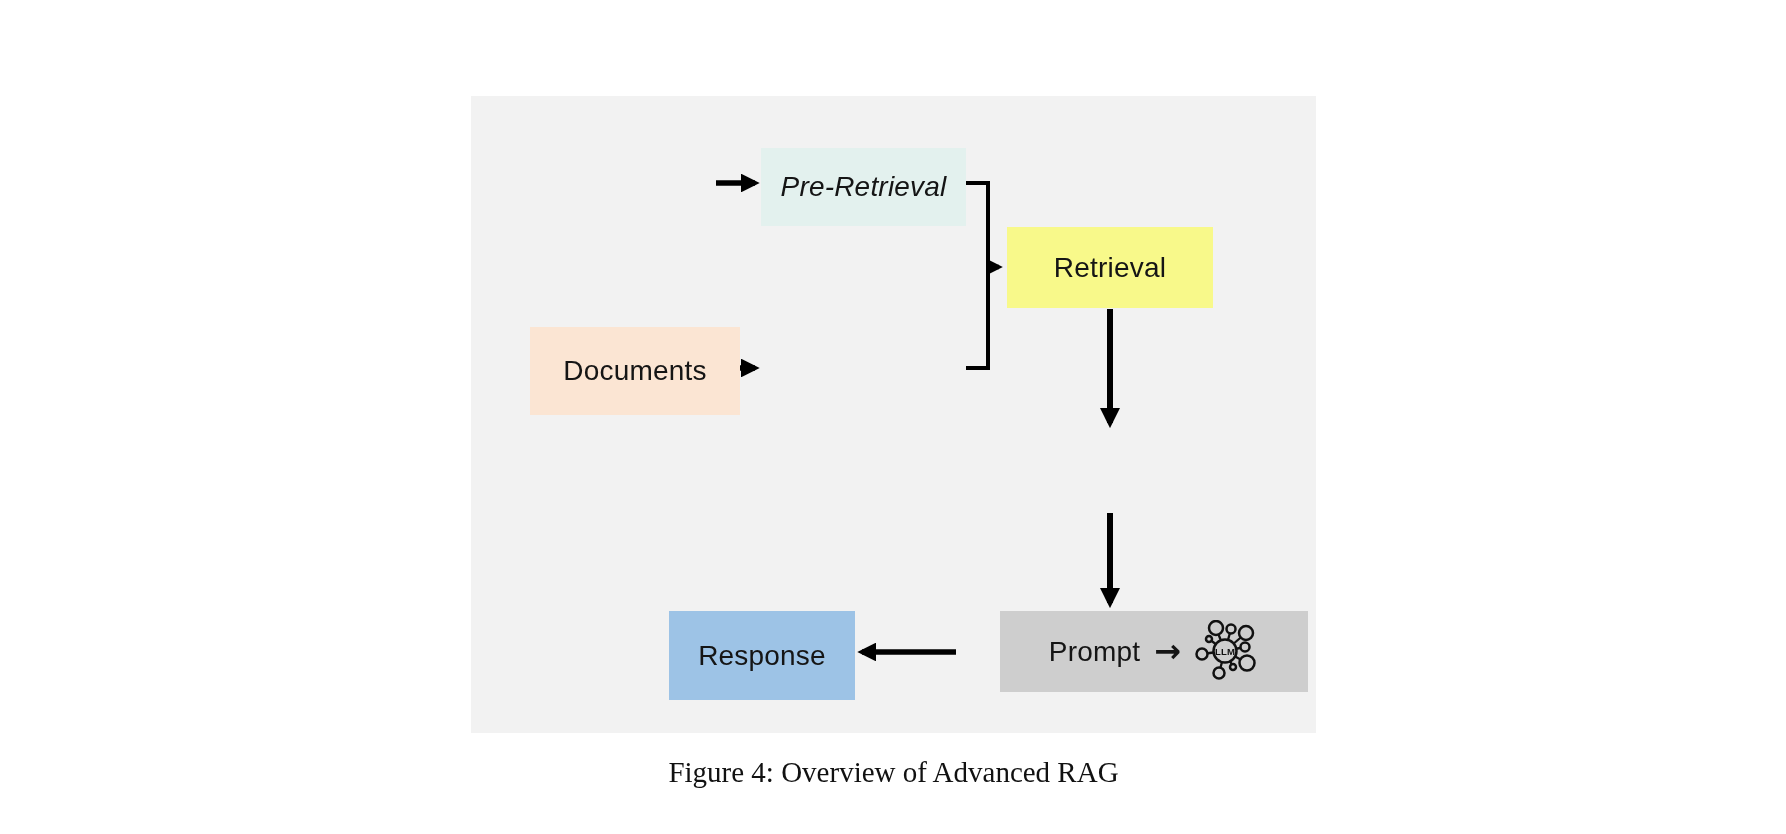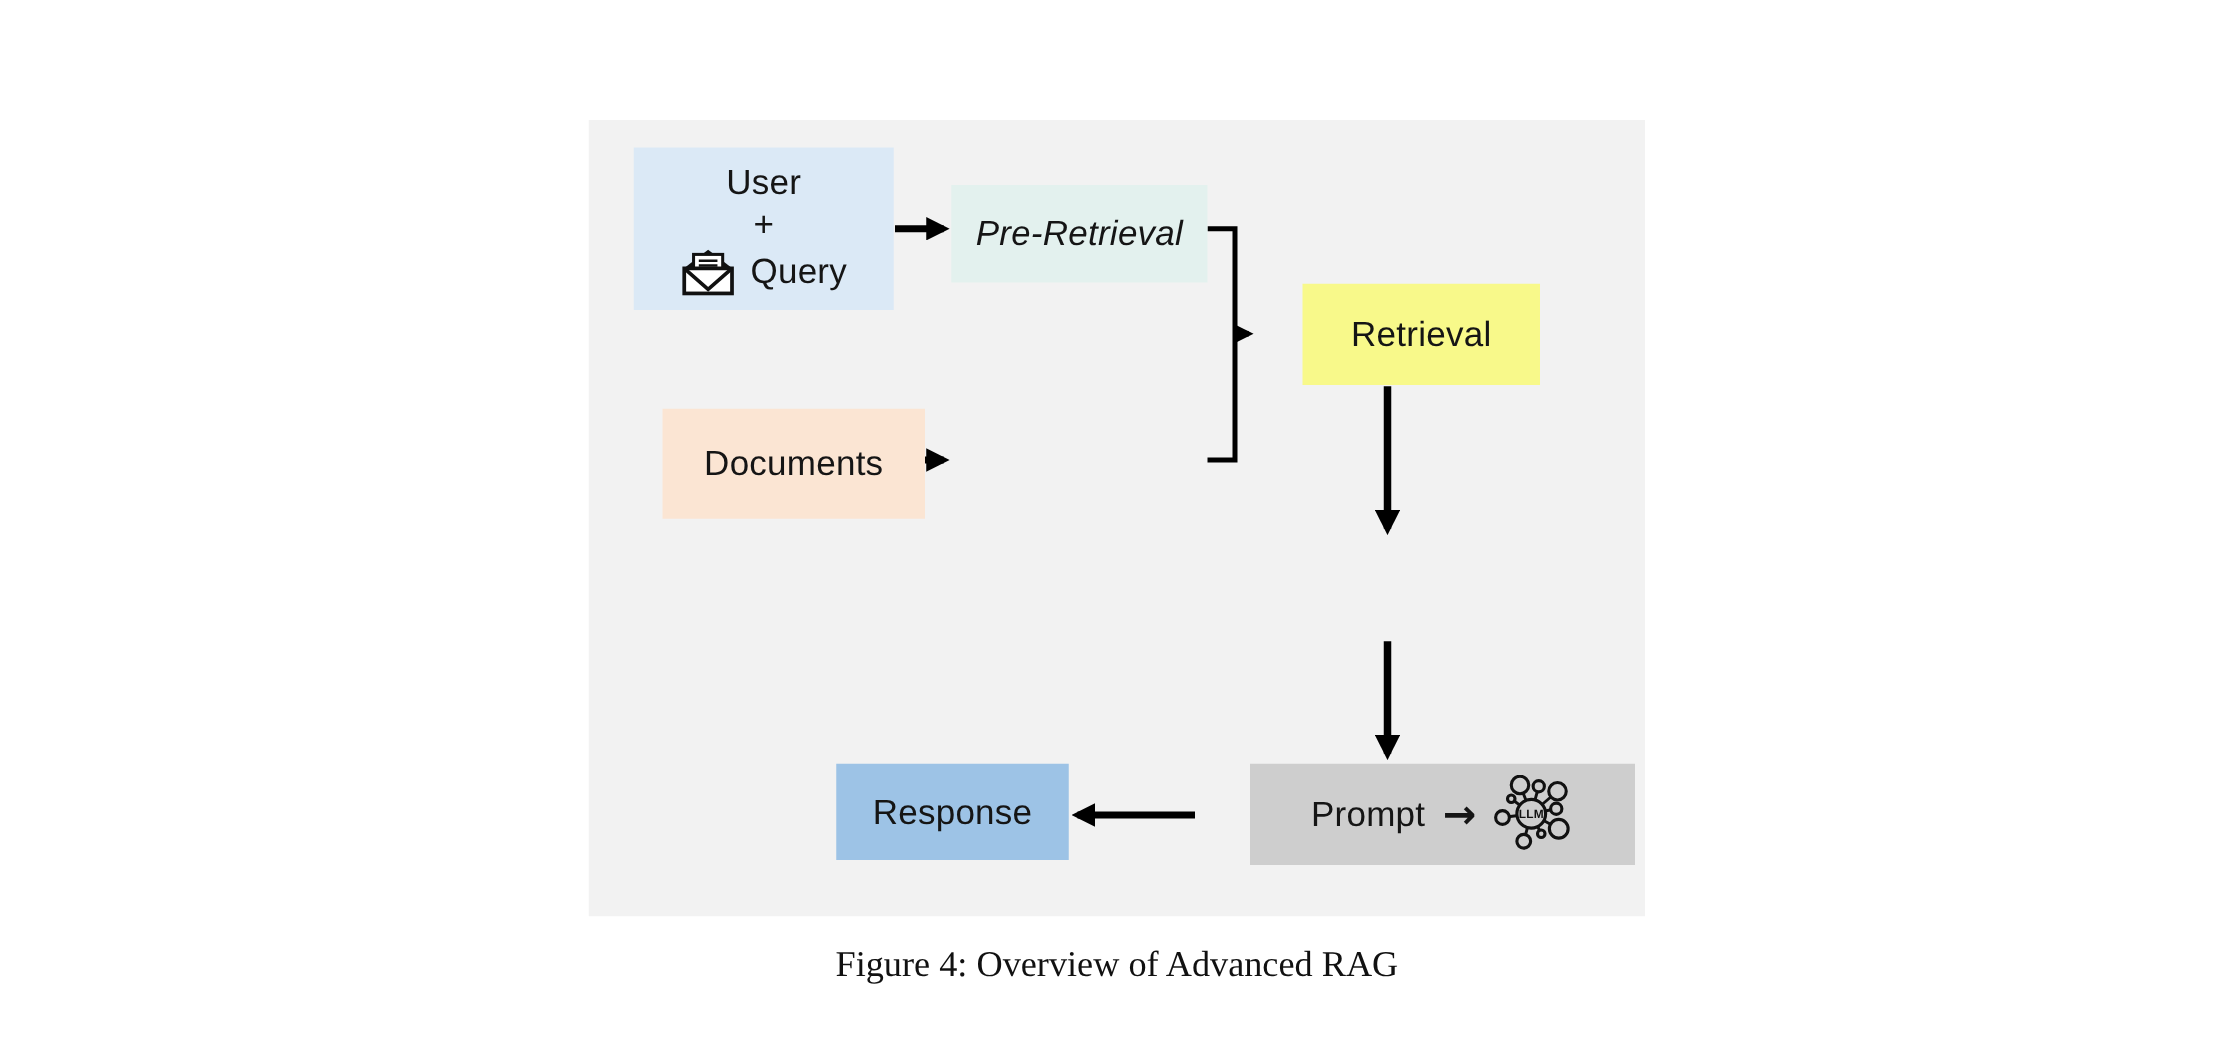--- a/index.html
+++ b/index.html
@@ -4,25 +4,25 @@
 <style>
   html,body{margin:0;padding:0;background:#ffffff;}
   .page{position:relative;width:1786px;height:834px;background:#ffffff;overflow:hidden;
         font-family:"Liberation Sans",sans-serif;color:#111;}
   .panel{position:absolute;left:471px;top:96px;width:845px;height:637px;}
   .connectors{position:absolute;left:0;top:0;width:1786px;height:834px;pointer-events:none;}
   .node{position:absolute;display:flex;align-items:center;justify-content:center;
         font-size:28px;color:#151515;letter-spacing:0.2px;}
   .node-user{left:507px;top:118px;width:208px;height:130px;flex-direction:column;line-height:34px;}
   .node-pre{left:761px;top:148px;width:205px;height:78px;font-style:italic;}
-  .node-retrieval{left:1042px;top:227px;width:190px;height:81px;}
+  .node-retrieval{left:1007px;top:227px;width:206px;height:81px;}
   .node-documents{left:530px;top:327px;width:210px;height:88px;}
   .node-indexing{left:763px;top:327px;width:203px;height:83px;}
   .node-post{left:1007px;top:431px;width:206px;height:81px;}
-  .node-response{left:669px;top:611px;width:186px;height:77px;}
+  .node-response{left:669px;top:611px;width:186px;height:89px;}
   .node-prompt{left:956px;top:611px;width:308px;height:81px;gap:14px;}
   .qrow{display:flex;align-items:center;gap:11px;}
   .arrow-glyph{font-family:"DejaVu Sans",sans-serif;font-size:32px;font-weight:600;
                position:relative;top:-1px;}
   .caption{position:absolute;left:471px;top:756px;width:845px;text-align:center;
            font-family:"Liberation Serif",serif;font-size:29px;color:#111;}
 </style>
 </head>
 <body>
 
@@ -38,36 +38,20 @@
     </defs>
     <path d="M716,183 L755,183" stroke="#000" stroke-width="5.5" fill="none" marker-end="url(#ah)"></path>
     <path d="M717,368 L755,368" stroke="#000" stroke-width="5.5" fill="none" marker-end="url(#ah)"></path>
     <path d="M966,183 L988,183 L988,368 L966,368" stroke="#000" stroke-width="4" fill="none"></path>
     <path d="M988,267 L999,267" stroke="#000" stroke-width="4.5" fill="none" marker-end="url(#ah)"></path>
     <path d="M1110,309 L1110,423" stroke="#000" stroke-width="6" fill="none" marker-end="url(#ah)"></path>
     <path d="M1110,513 L1110,603" stroke="#000" stroke-width="6" fill="none" marker-end="url(#ah)"></path>
     <path d="M956,652 L862,652" stroke="#000" stroke-width="5.5" fill="none" marker-end="url(#ah)"></path>
   </svg>
 
-  <div class="node node-user" style="background-color: rgb(219, 233, 246);">
-    <div>User</div>
-    <div>+</div>
-    <div class="qrow">
-      <svg width="45" height="41" viewBox="0 0 48 44">
-        <path d="M3,19 L24,3 L45,19 z" fill="#111"></path>
-        <rect x="11.5" y="7" width="25" height="20" fill="#fff" stroke="#111" stroke-width="2.6"></rect>
-        <line x1="16" y1="12.5" x2="32" y2="12.5" stroke="#111" stroke-width="2.2"></line>
-        <line x1="16" y1="16.5" x2="32" y2="16.5" stroke="#111" stroke-width="2.2"></line>
-        <line x1="16" y1="20.5" x2="32" y2="20.5" stroke="#111" stroke-width="2.2"></line>
-        <rect x="3.5" y="19" width="41" height="21.5" fill="#fff" stroke="#111" stroke-width="3.2"></rect>
-        <path d="M3.5,19 L24,37 L44.5,19" fill="none" stroke="#111" stroke-width="3.2"></path>
-      </svg>
-      <span>Query</span>
-    </div>
-  </div>
 
   <div class="node node-pre" style="background-color: rgb(227, 241, 238);">
     <span>Pre-Retrieval</span>
   </div>
 
   <div class="node node-retrieval" style="background-color: rgb(248, 249, 138);">
     <span>Retrieval</span>
   </div>
 
   <div class="node node-documents" style="background-color: rgb(251, 229, 211);">

